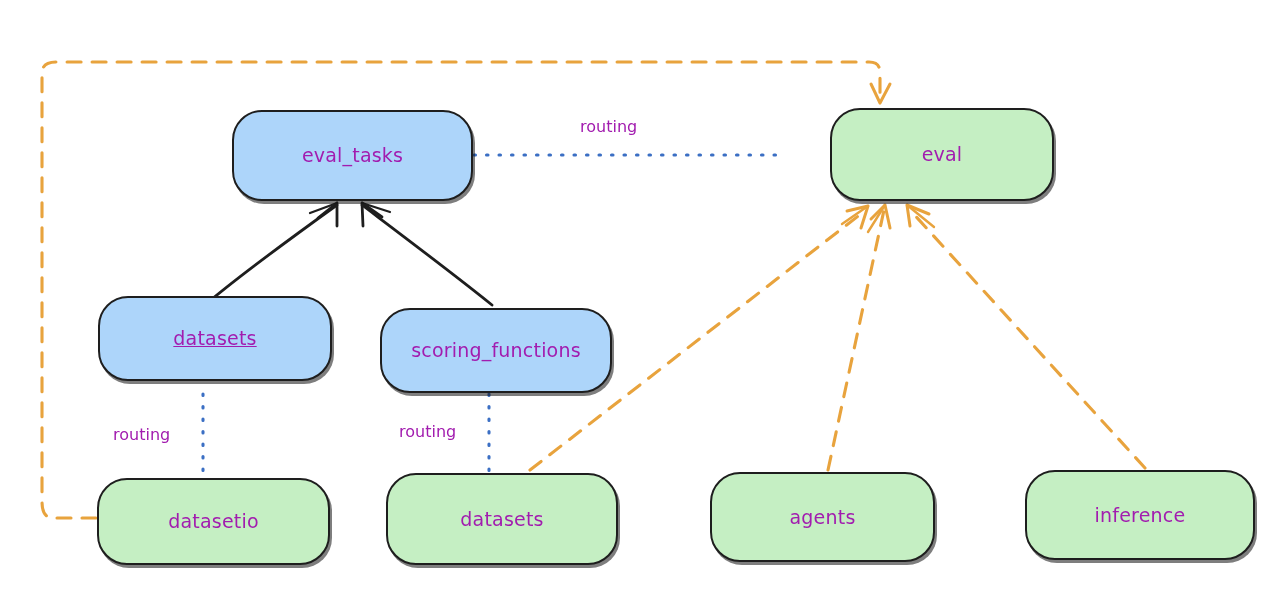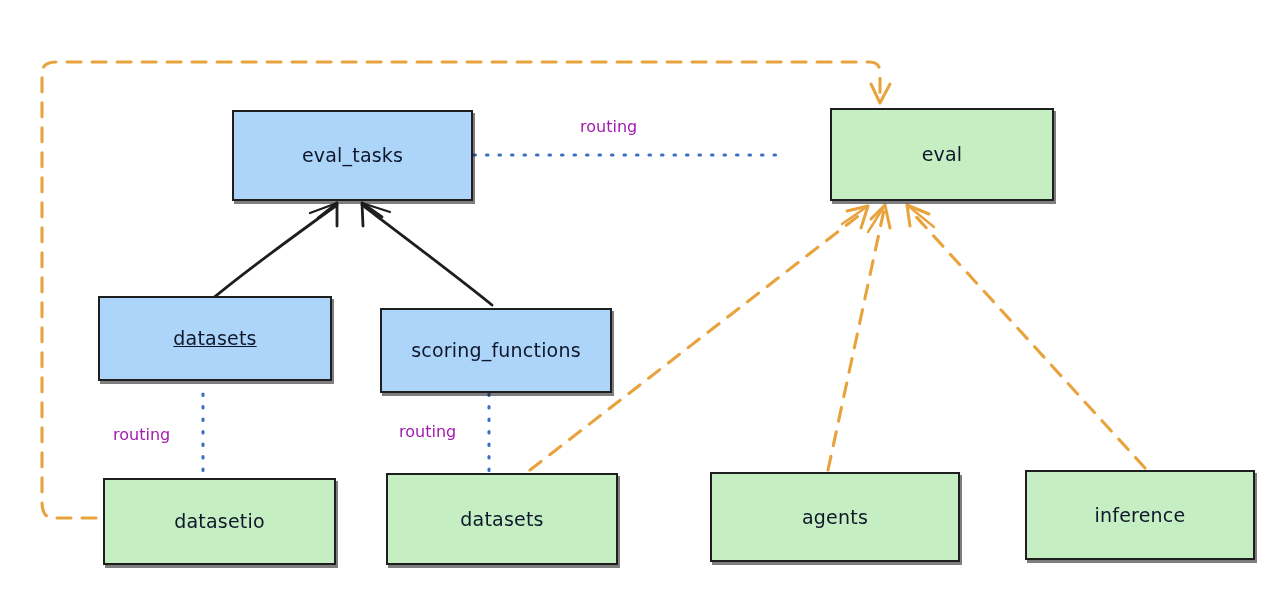--- a/index.html
+++ b/index.html
@@ -26,22 +26,22 @@
     height: 596px;
     pointer-events: none;
   }
   .node {
     position: absolute;
     box-sizing: border-box;
     display: flex;
     align-items: center;
     justify-content: center;
     border: 2.6px solid #1e1e1e;
-    border-radius: 0;
-    color: #0f172a;
+    border-radius: 30px;
+    color: #a21caf;
     font-family: "DejaVu Sans", sans-serif;
     font-size: 19px;
     letter-spacing: 0.2px;
     text-align: center;
     box-shadow: 2px 3px 0 rgba(20,20,20,0.55);
   }
   .node .node-label {
     display: block;
     padding: 0 8px;
     line-height: 1.1;
@@ -124,29 +124,29 @@
   </div>
 
   <div class="node blue" style="left:98px; top:296px; width:234px; height:85px;text-decoration:underline;">
     <span class="node-label">datasets</span>
   </div>
 
   <div class="node blue" style="left:380px; top:308px; width:232px; height:85px;">
     <span class="node-label">scoring_functions</span>
   </div>
 
-  <div class="node green" style="left:103px; top:478px; width:233px; height:87px;">
+  <div class="node green" style="left:97px; top:478px; width:233px; height:87px;">
     <span class="node-label">datasetio</span>
   </div>
 
   <div class="node green" style="left:386px; top:473px; width:232px; height:92px;">
     <span class="node-label">datasets</span>
   </div>
 
-  <div class="node green" style="left:710px; top:472px; width:250px; height:90px;">
+  <div class="node green" style="left:710px; top:472px; width:225px; height:90px;">
     <span class="node-label">agents</span>
   </div>
 
   <div class="node green" style="left:1025px; top:470px; width:230px; height:90px;">
     <span class="node-label">inference</span>
   </div>
 
   <div class="edge-label" style="left:580px; top:117px;">routing</div>
 
   <div class="edge-label" style="left:113px; top:425px;">routing</div>

